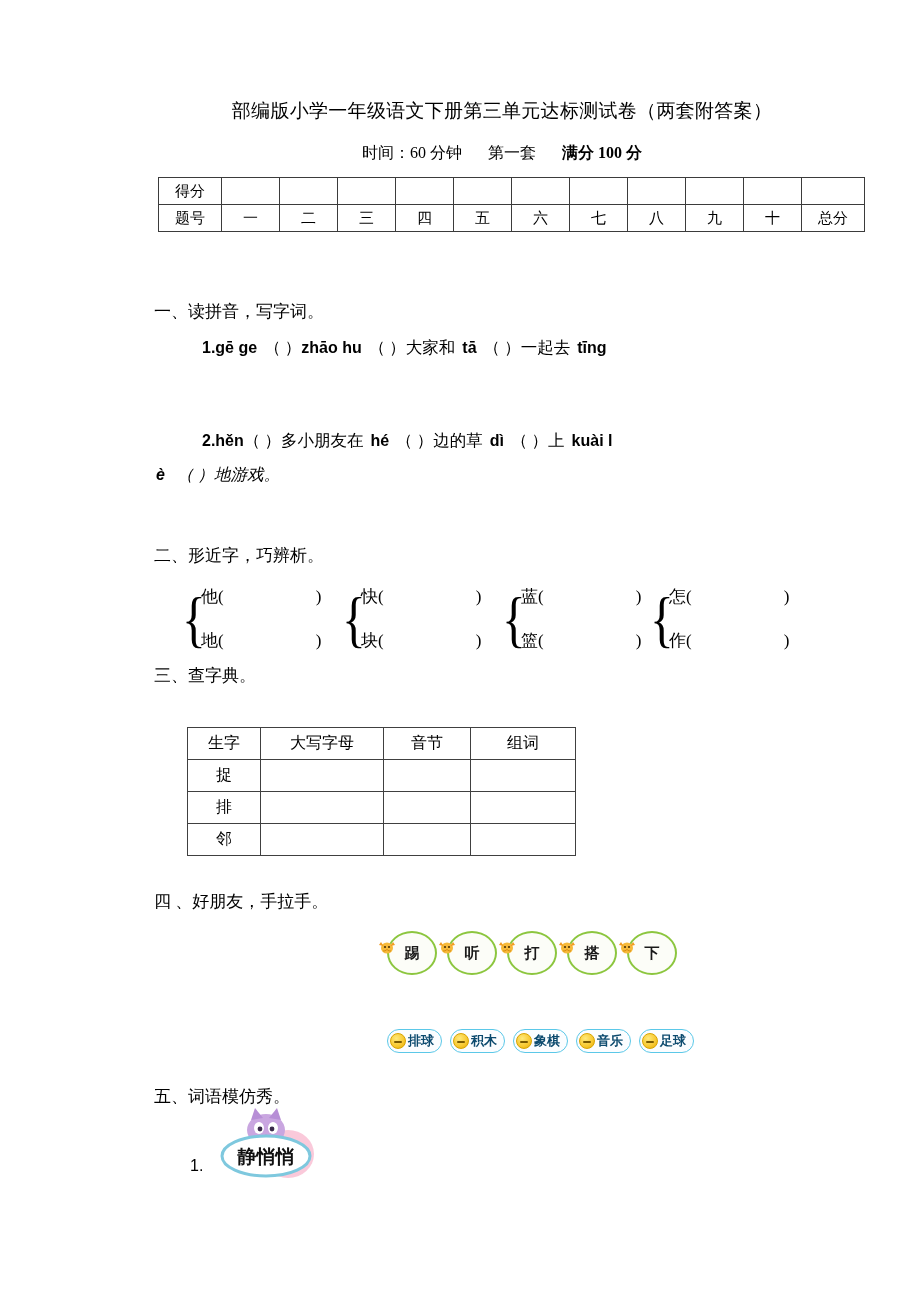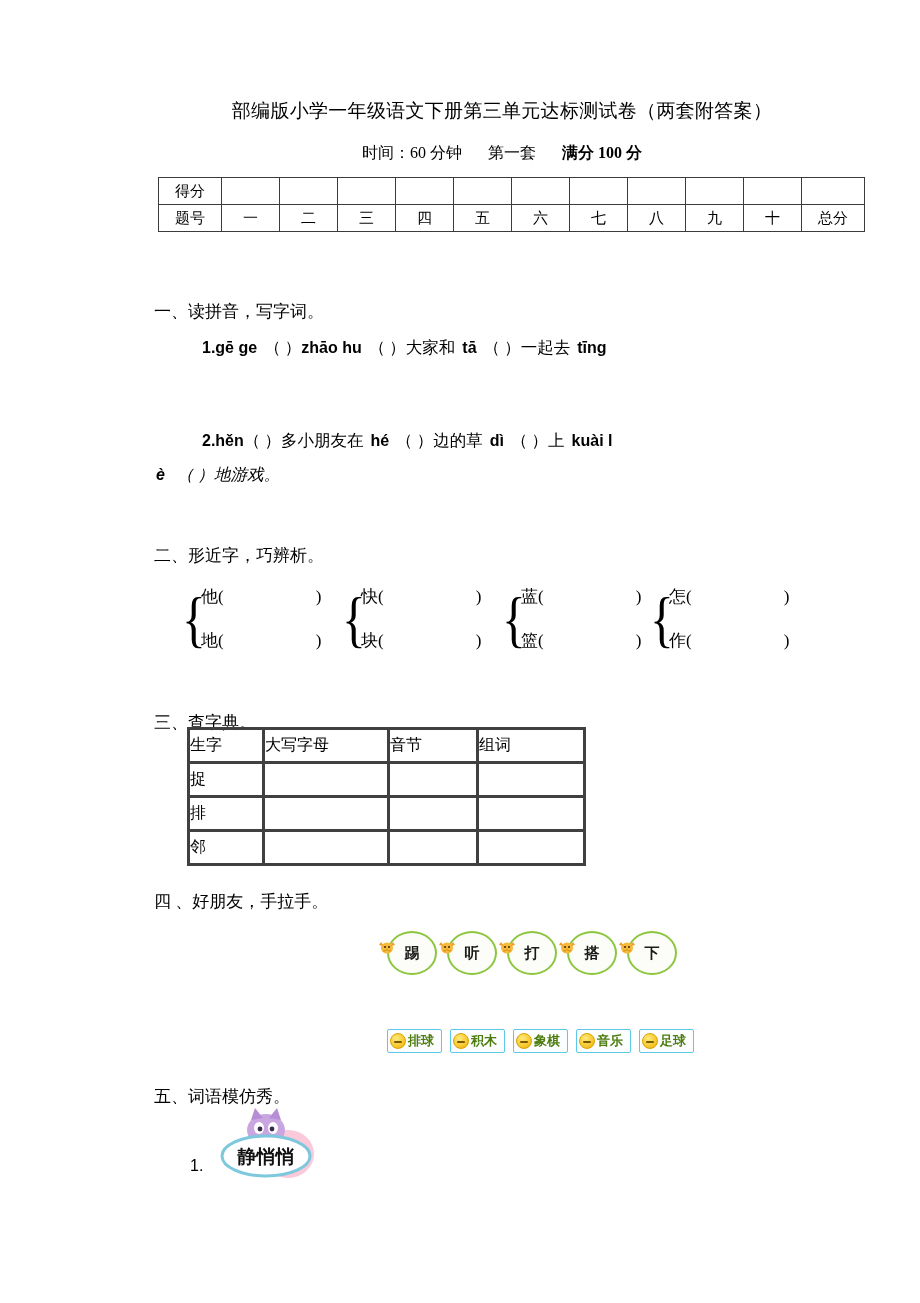--- a/index.html
+++ b/index.html
@@ -129,23 +129,23 @@
 
   
   .dict-table {
     position: absolute;
     left: 145px;
     top: 727px;
     border-collapse: collapse;
     font-size: 16px;
   }
   .dict-table td {
-    border: 3px solid #404040;
+    border: 1px solid #404040;
     height: 31px;
-    text-align: left;
+    text-align: center;
     vertical-align: middle;
     padding: 0;
   }
   .dict-table td.c0 { width: 72px; }
   .dict-table td.c1 { width: 122px; }
   .dict-table td.c2 { width: 86px; }
   .dict-table td.c3 { width: 104px; }
 
   
   .bubble-row-a {
@@ -183,28 +183,28 @@
     left: 345px;
     top: 1029px;
     display: flex;
     gap: 8px;
   }
   .bubble-b {
     position: relative;
     height: 22px;
     padding: 0 7px 0 20px;
     border: 1.5px solid #5bc8e8;
-    border-radius: 2px;
+    border-radius: 12px;
     background: #fbfdff;
     display: flex;
     align-items: center;
     font-size: 13px;
     font-weight: 700;
     font-family: "Liberation Serif", "DejaVu Serif", serif;
-    color: #4d7c0f;
+    color: #0c4a6e;
     white-space: nowrap;
   }
   .smiley {
     position: absolute;
     left: 2px;
     top: 3px;
     width: 16px;
     height: 16px;
     border-radius: 50%;
     background: radial-gradient(circle at 38% 32%, #ffe97a 0%, #f7c72e 62%, #e0a800 100%);
@@ -345,21 +345,21 @@
           <span>怎(</span><span class="gap" style="width:92px"></span><span>)</span>
         </div>
         <div class="brace-item">
           <span>作(</span><span class="gap" style="width:92px"></span><span>)</span>
         </div>
       </div>
     </div>
 
   </div>
 
-  <div class="sec-head" style="top:711px;font-family:Liberation Serif, serif;">三、查字典。</div>
+  <div class="sec-head" style="top:664px;font-family:Liberation Serif, serif;">三、查字典。</div>
 
   <table class="dict-table">
     <tbody>
         <tr>
       <td class="c0">生字</td>
       <td class="c1">大写字母</td>
       <td class="c2">音节</td>
       <td class="c3">组词</td>
     </tr>
     <tr>

